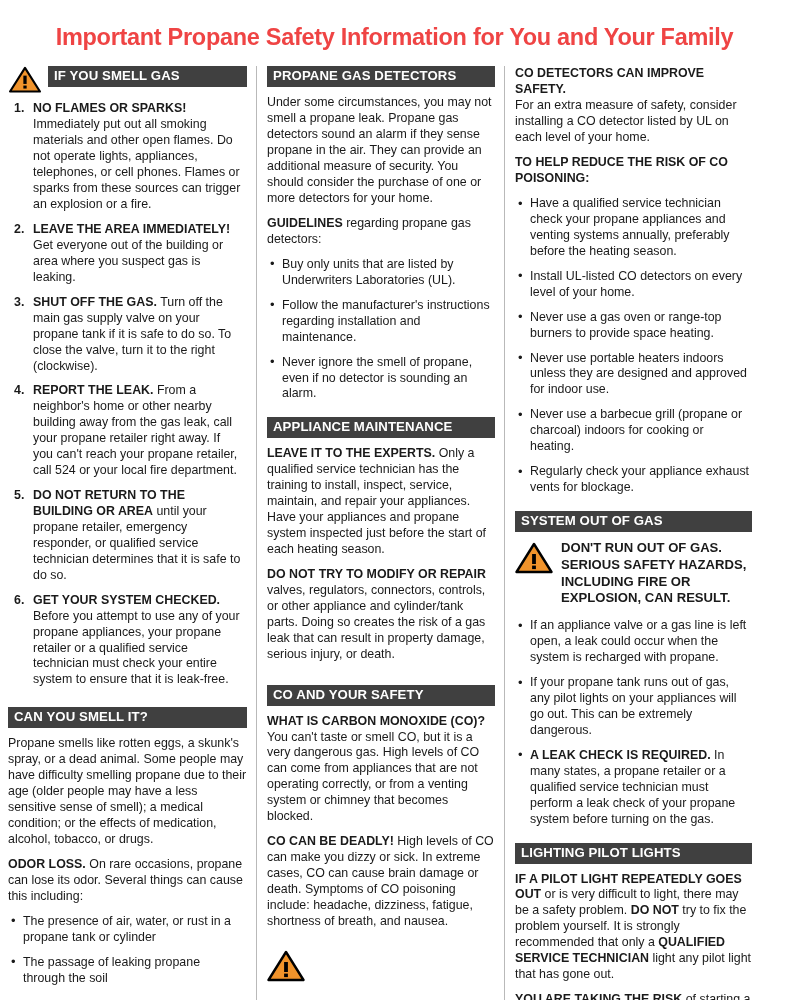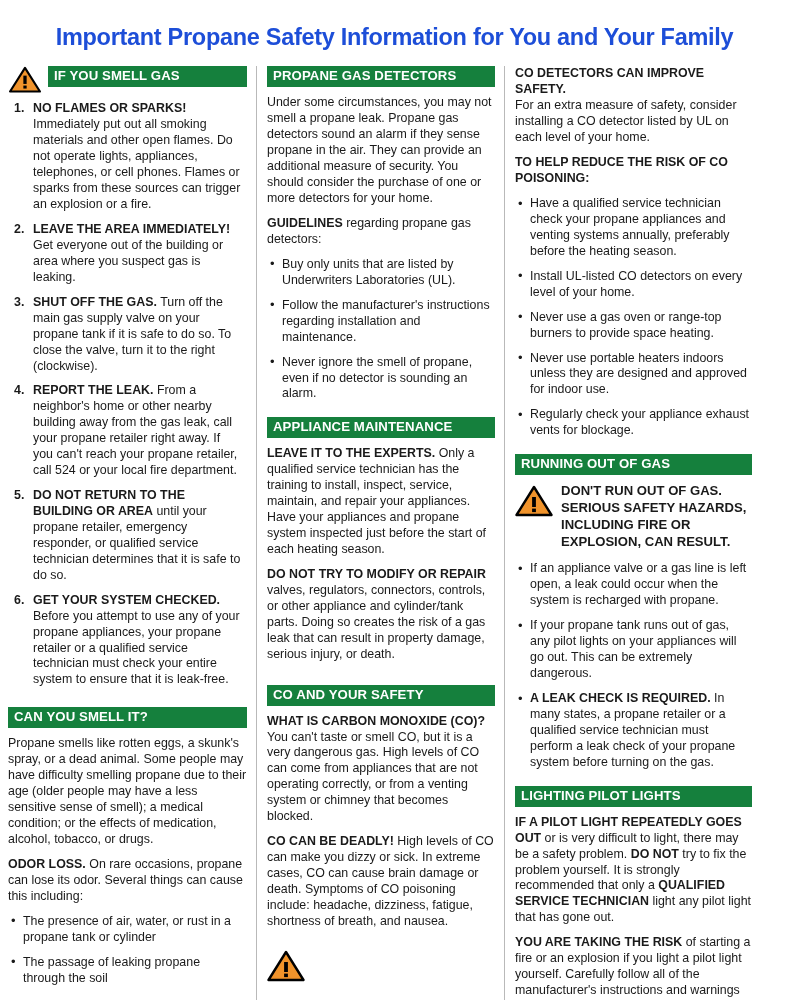--- a/index.html
+++ b/index.html
@@ -19,21 +19,21 @@
     height: 1000px;
     position: relative;
     box-sizing: border-box;
     padding: 0;
   }
   .doc-title {
     text-align: center;
     font-size: 23.5px;
     font-weight: bold;
     letter-spacing: -0.3px;
-    color: #1d4ed8;
+    color: #ef4444;
     padding: 8px 10px 0 10px;
     line-height: 1.15;
   }
   .columns {
     display: flex;
     padding: 0 8px 0 8px;
     box-sizing: border-box;
     margin-top: 11px;
     align-items: stretch;
   }
@@ -48,21 +48,21 @@
     padding-right: 9px;
     border-left: 1px solid #b9b9b9;
   }
   .col-3 {
     padding-left: 10px;
     border-left: 1px solid #b9b9b9;
   }
 
   
   .bar {
-    background: #15803d;
+    background: #404040;
     color: #ffffff;
     font-weight: bold;
     font-size: 13.2px;
     letter-spacing: 0.1px;
     padding: 3px 0 4px 6px;
     line-height: 1.06;
     margin-bottom: 8px;
   }
   .bar-with-icon {
     display: flex;
@@ -263,26 +263,27 @@
 
       <p class="body"><span class="b">CO DETECTORS CAN IMPROVE SAFETY.</span><br><span>For an extra measure of safety, consider installing a CO detector listed by UL on each level of your home.</span></p>
 
       <p class="body b">TO HELP REDUCE THE RISK OF CO POISONING:</p>
 
       <ul class="bullets">
         <li>Have a qualified service technician check your propane appliances and venting systems annually, preferably before the heating season.</li>
         <li>Install UL-listed CO detectors on every level of your home.</li>
         <li>Never use a gas oven or range-top burners to provide space heating.</li>
         <li>Never use portable heaters indoors unless they are designed and approved for indoor use.</li>
+        <li>Never use a barbecue grill (propane or charcoal) indoors for cooking or heating.</li>
         <li>Regularly check your appliance exhaust vents for blockage.</li>
       </ul>
 
       <div class="gap-md"></div>
 
-      <div class="bar">RUNNING OUT OF GAS</div>
+      <div class="bar">SYSTEM OUT OF GAS</div>
 
       <div class="callout">
         <svg class="warn-icon sz3" viewBox="0 0 38 32">
           <polygon points="19,2 36.5,30 1.5,30" fill="#F0932B" stroke="#000000" stroke-width="2.4" stroke-linejoin="round"></polygon>
           <rect x="17.1" y="12" width="3.8" height="10" fill="#000000"></rect>
           <rect x="17.1" y="23.6" width="3.8" height="3.5" fill="#000000"></rect>
         </svg>
         <div class="ctext" style="font-size:13.1px;">DON'T RUN OUT OF GAS. SERIOUS SAFETY HAZARDS, INCLUDING FIRE OR EXPLOSION, CAN RESULT.</div>
       </div>
 

